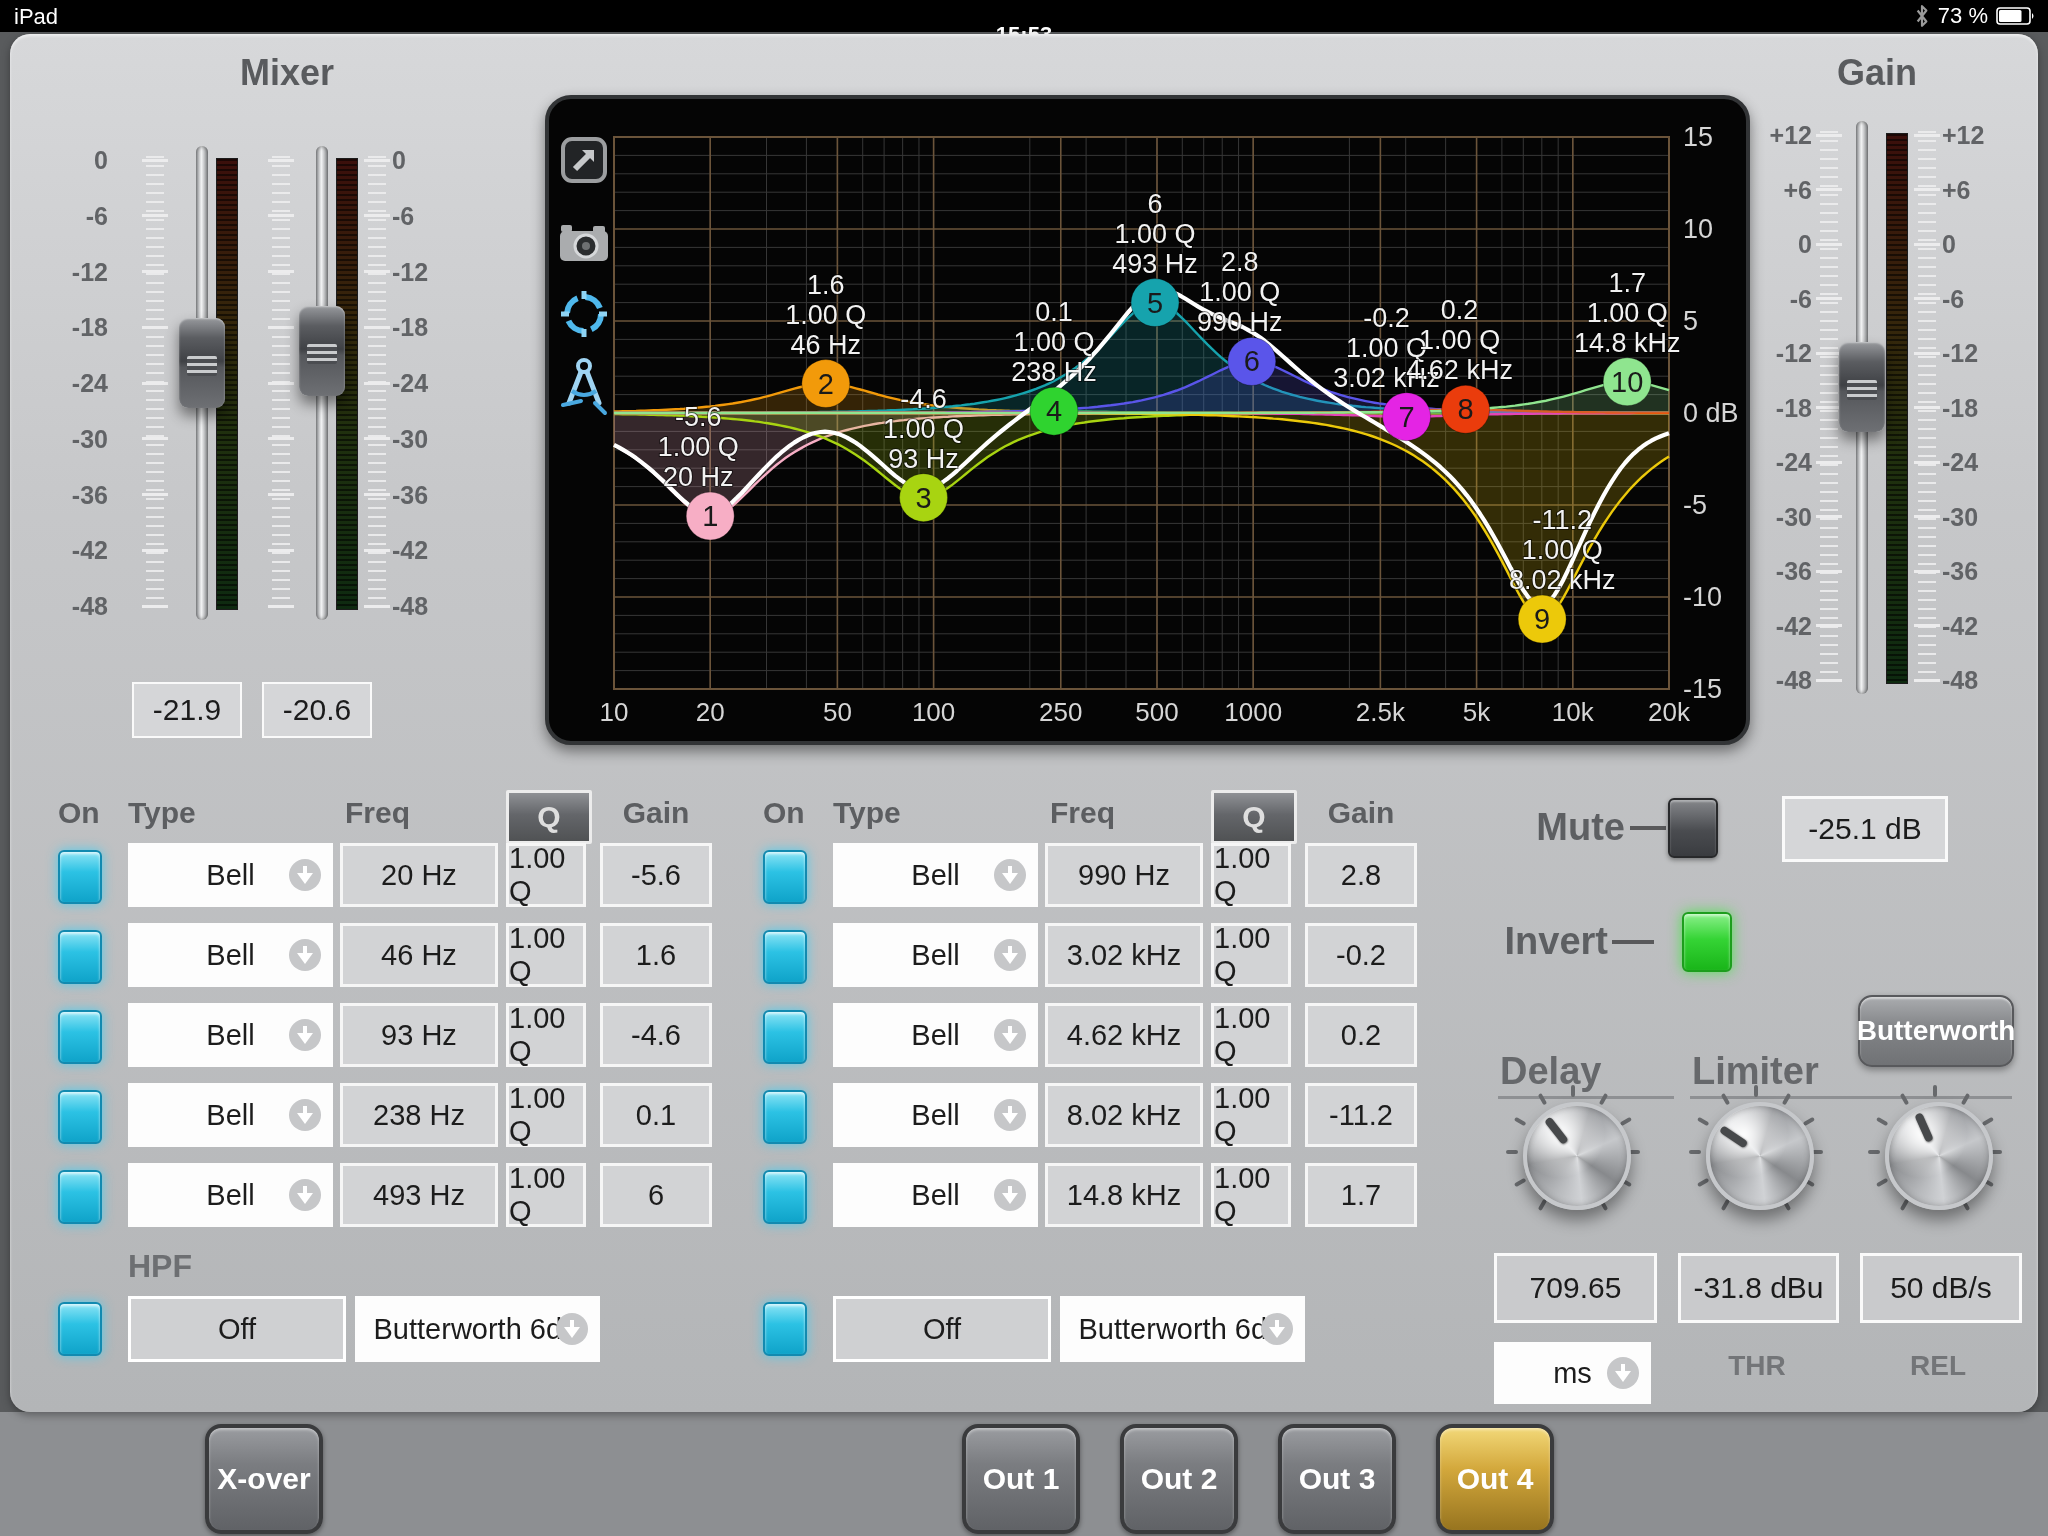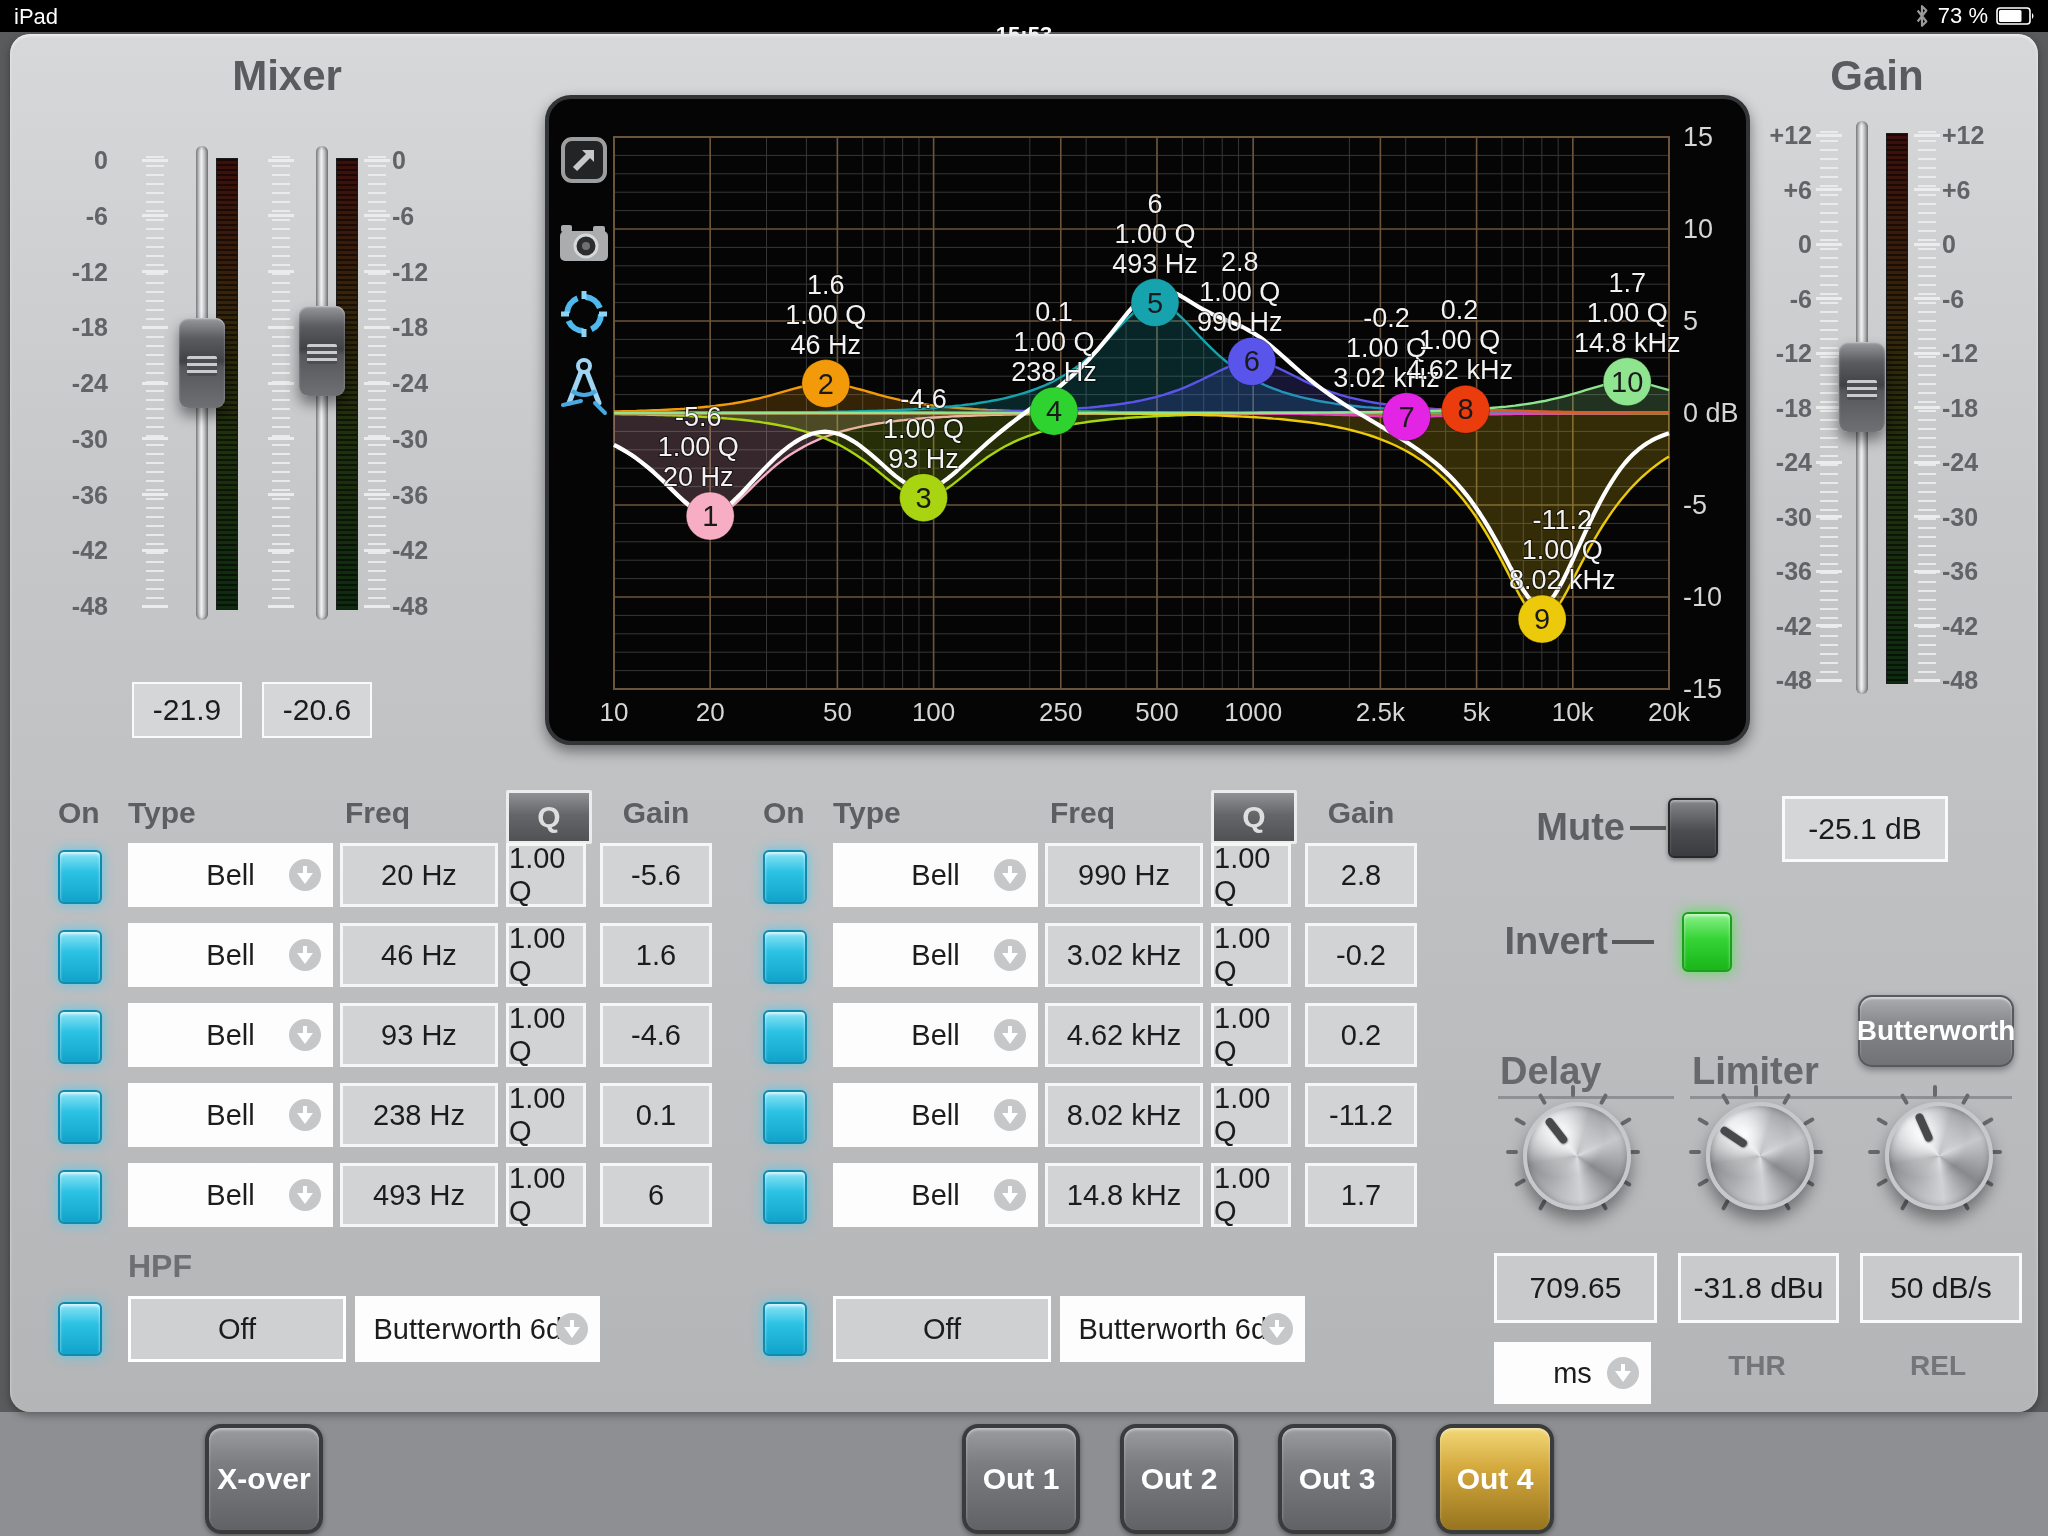--- a/index.html
+++ b/index.html
@@ -7,21 +7,21 @@
   
   .statusbar{position:absolute;left:0;top:0;width:2048px;height:32px;background:#000;color:#fff;font-size:22px;}
   .sb-left{position:absolute;left:14px;top:4px;}
   .sb-time{position:absolute;left:0;right:0;top:4px;text-align:center;font-weight:bold;margin-top:18px;}
   .sb-right{position:absolute;right:12px;top:3px;display:flex;align-items:center;gap:8px;}
   
   .bottombar{position:absolute;left:0;top:1412px;width:2048px;height:124px;background:#8d8f92;}
   .main-panel{position:absolute;left:10px;top:34px;width:2028px;height:1378px;border-radius:20px;
     background:linear-gradient(180deg,#d7d8da 0%,#c6c7c9 35%,#b3b5b7 100%);
     box-shadow:inset 0 2px 3px rgba(255,255,255,.6), 0 3px 8px rgba(0,0,0,.35);}
-  .section-title{position:absolute;font-size:42px;font-weight:bold;color:#595b5e;transform:translateX(-50%);}
+  .section-title{position:absolute;font-size:36px;font-weight:bold;color:#595b5e;transform:translateX(-50%);}
   
   .scale-label{position:absolute;font-size:25px;font-weight:bold;color:#616366;transform:translateY(-50%);}
   .ruler{position:absolute;width:18px;background:repeating-linear-gradient(to bottom,#ededee 0 2px,rgba(0,0,0,0) 2px 9px);opacity:.9;}
   .majortick{position:absolute;height:3px;background:#ececed;}
   .track{position:absolute;width:12px;border-radius:6px;background:linear-gradient(90deg,#9b9da0,#f1f2f3 45%,#8f9194);box-shadow:inset 0 0 4px rgba(0,0,0,.5);}
   .meter{position:absolute;width:20px;border:1px solid #1c1c1c;
     background:linear-gradient(180deg,#3b0f0b 0%,#35260b 35%,#20300e 60%,#0e2a10 100%);}
   .meter:after{content:"";position:absolute;inset:0;background:repeating-linear-gradient(to bottom,rgba(0,0,0,.55) 0 2px,rgba(0,0,0,0) 2px 5px);}
   .fader-handle{position:absolute;width:46px;height:90px;border-radius:9px;
     background:linear-gradient(180deg,#97999d 0%,#5b5d61 22%,#3f4145 48%,#55575b 55%,#6e7074 100%);

